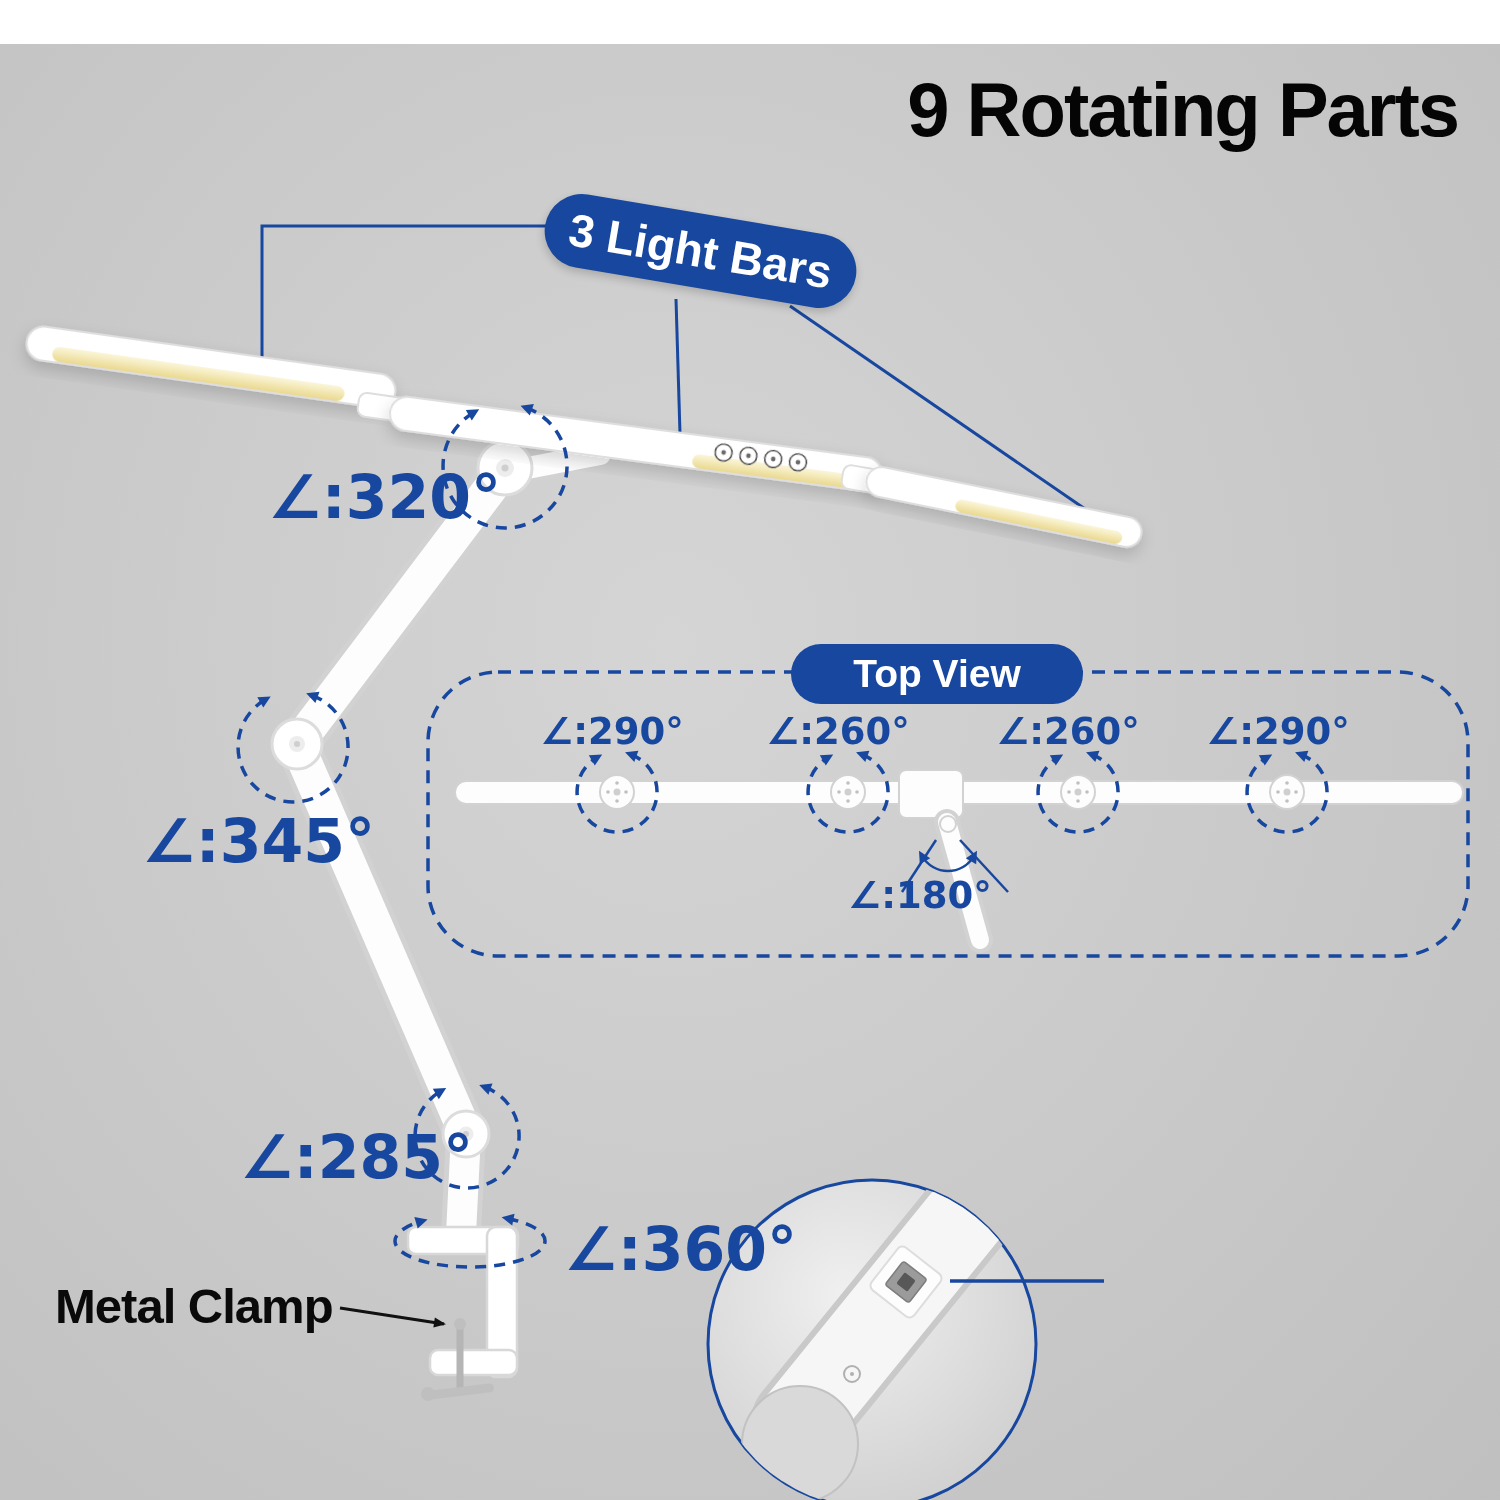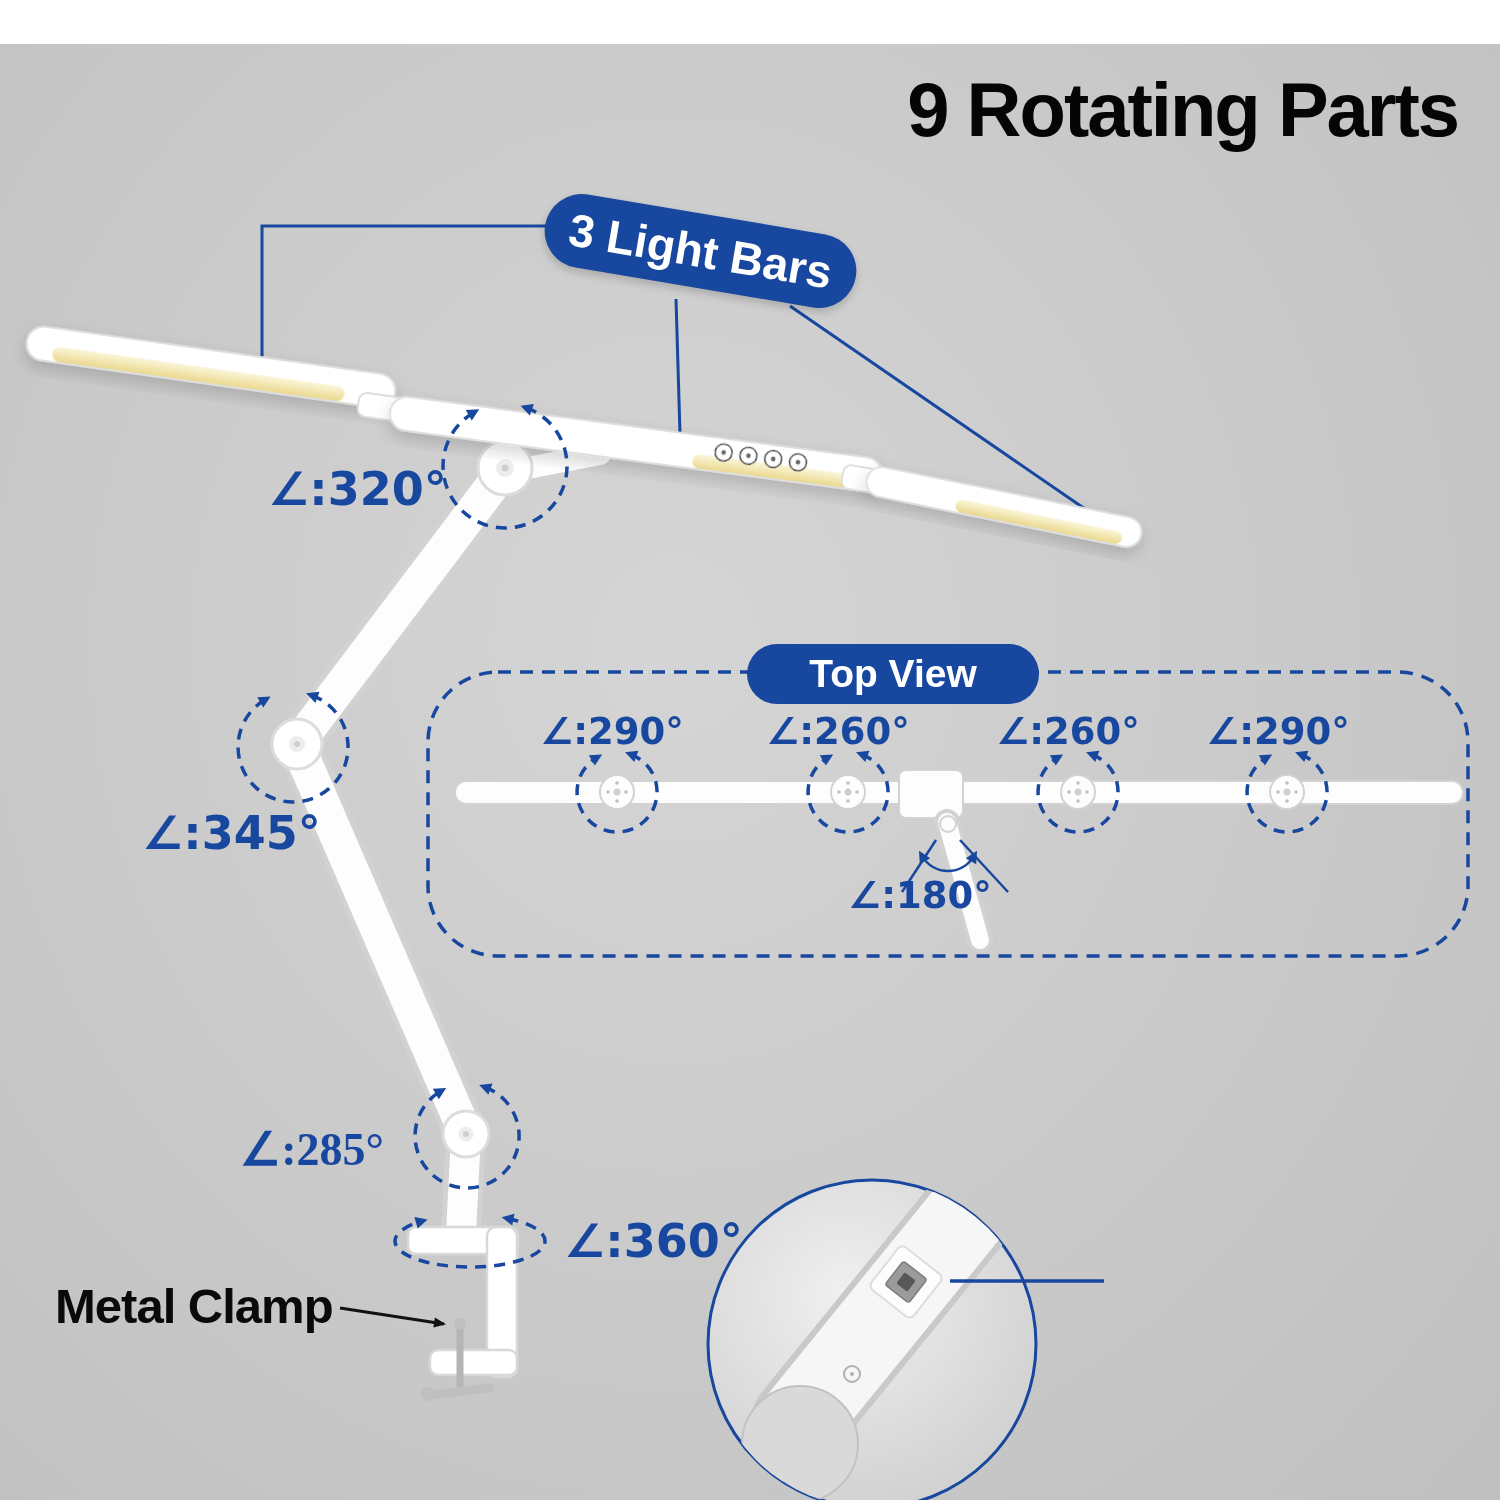--- a/index.html
+++ b/index.html
@@ -32,27 +32,27 @@
            marker-start:url(#arrB);marker-end:url(#arrB);}
   .clampPart{fill:#ffffff;stroke:#d8d8d8;stroke-width:2.5;}
   .metal{fill:#bfbfbf;}
 
   
   .pill{position:absolute;background:#17479e;color:#ffffff;display:flex;
         align-items:center;justify-content:center;border-radius:999px;
         font-weight:700;white-space:nowrap;}
   .pill-lightbars{left:543px;top:170px;width:315px;height:74px;font-size:46px;
                   transform:rotate(9.5deg);box-shadow:0 4px 8px rgba(0,0,0,.18);}
-  .pill-topview{left:747px;top:600px;width:292px;height:60px;font-size:39px;}
-  .angle{position:absolute;color:#17479e;font-weight:700;font-size:46px;
+  .pill-topview{left:791px;top:600px;width:292px;height:60px;font-size:39px;}
+  .angle{position:absolute;color:#17479e;font-weight:700;font-size:60px;
          font-family:"DejaVu Sans",sans-serif;white-space:nowrap;}
   .tv-angle{font-size:37px;transform:translateX(-50%);}
   .a-320{left:268px;top:418px;}
   .a-345{left:142px;top:762px;}
-  .a-285{left:240px;top:1078px;font-family:Liberation Serif, serif;}
+  .a-285{left:240px;top:1078px;}
   .a-360{left:564px;top:1170px;}
   .tv-1{left:612px;top:666px;}
   .tv-2{left:838px;top:666px;}
   .tv-3{left:1068px;top:666px;}
   .tv-4{left:1278px;top:666px;}
   .tv-c{left:848px;top:830px;font-size:37px;}
   .caption{position:absolute;color:#0a0a0a;font-weight:800;font-size:49px;
            letter-spacing:-1px;white-space:nowrap;text-align:center;}
   .cap-clamp{left:55px;top:1234px;}
   .cap-power{left:1112px;top:1210px;}

